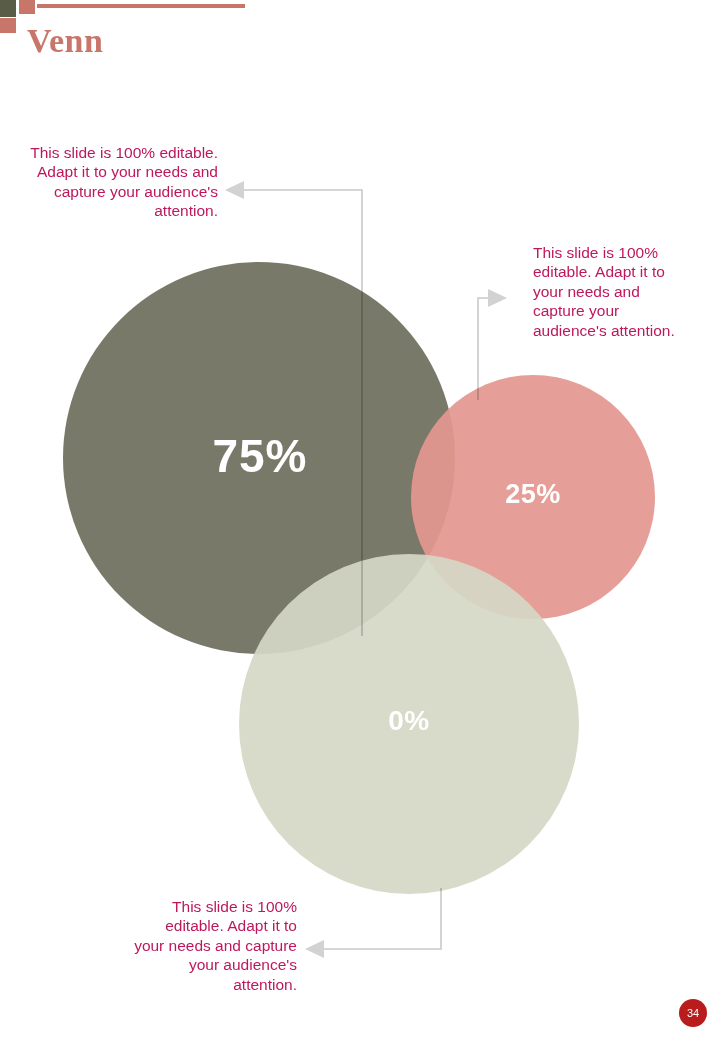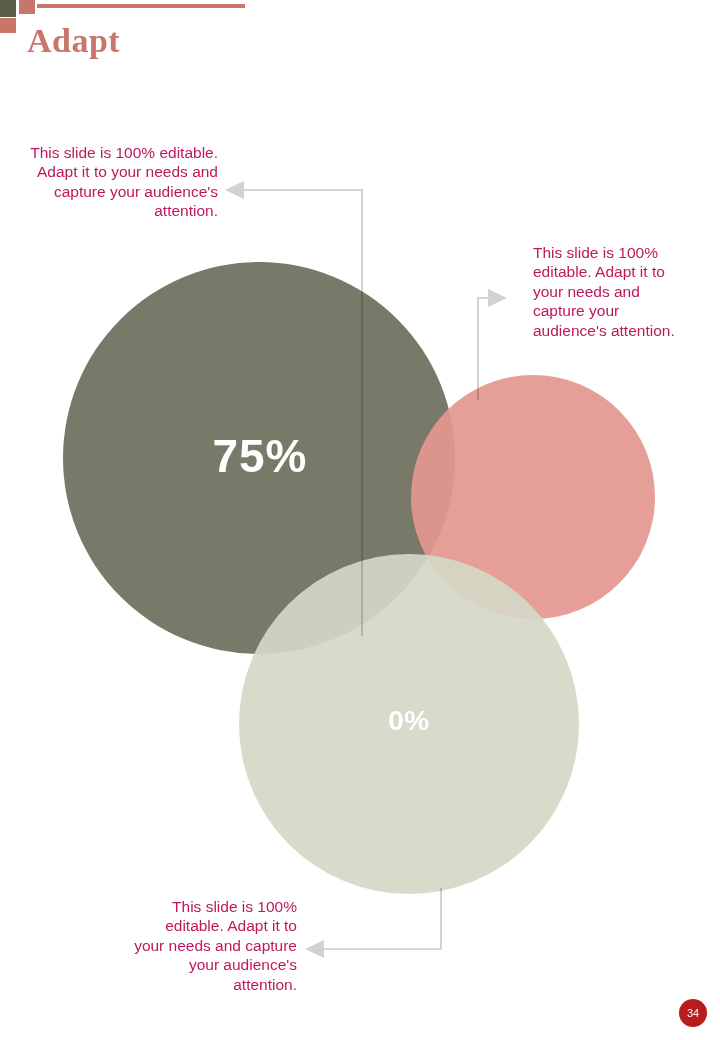--- a/index.html
+++ b/index.html
@@ -157,21 +157,21 @@
 </head>
 <body>
 
 <div class="slide">
 
   <div class="deco-square-olive"></div>
   <div class="deco-square-salmon-a"></div>
   <div class="deco-square-salmon-b"></div>
   <div class="deco-rule"></div>
 
-  <div class="slide-title">Adapt</div>
+  <div class="slide-title">Venn</div>
 
   <div class="venn-stage">
     <svg class="venn-svg" width="720" height="1040" viewBox="0 0 720 1040">
 
       <g>
         <path d="M 362 628 L 362 182 L 242 182" fill="none" stroke="#C9C9C9" stroke-width="1.6"></path>
         <polygon points="225,182 244,173 244,191" fill="#D2D2D2"></polygon>
       </g>
 
       <g>
@@ -185,20 +185,21 @@
       </g>
 
       <g style="mix-blend-mode:multiply;">
         <circle cx="259" cy="450" r="196" fill="#6E6F5C" fill-opacity="0.93"></circle>
         <circle cx="533" cy="489" r="122" fill="#E49890" fill-opacity="0.93"></circle>
         <circle cx="409" cy="716" r="170" fill="#D5D7C6" fill-opacity="0.93"></circle>
       </g>
     </svg>
 
     <div class="pct pct-a">75%</div>
+    <div class="pct pct-b">25%</div>
     <div class="pct pct-c">0%</div>
   </div>
 
   <div class="callout callout-top">This slide is 100% editable. Adapt it to your needs and capture your audience's attention.</div>
   <div class="callout callout-right">This slide is 100% editable. Adapt it to your needs and capture your audience's attention.</div>
   <div class="callout callout-bottom">This slide is 100% editable. Adapt it to your needs and capture your audience's attention.</div>
 
   <div class="page-badge">34</div>
 
 </div>

